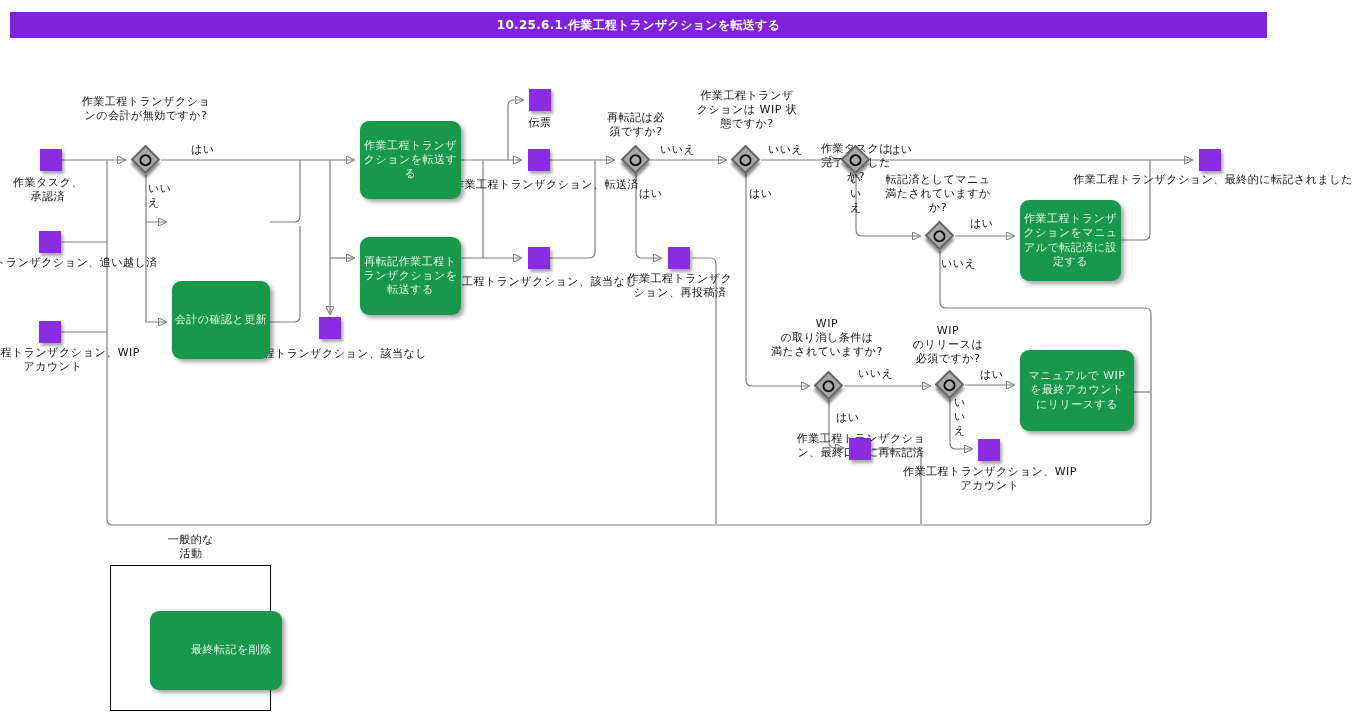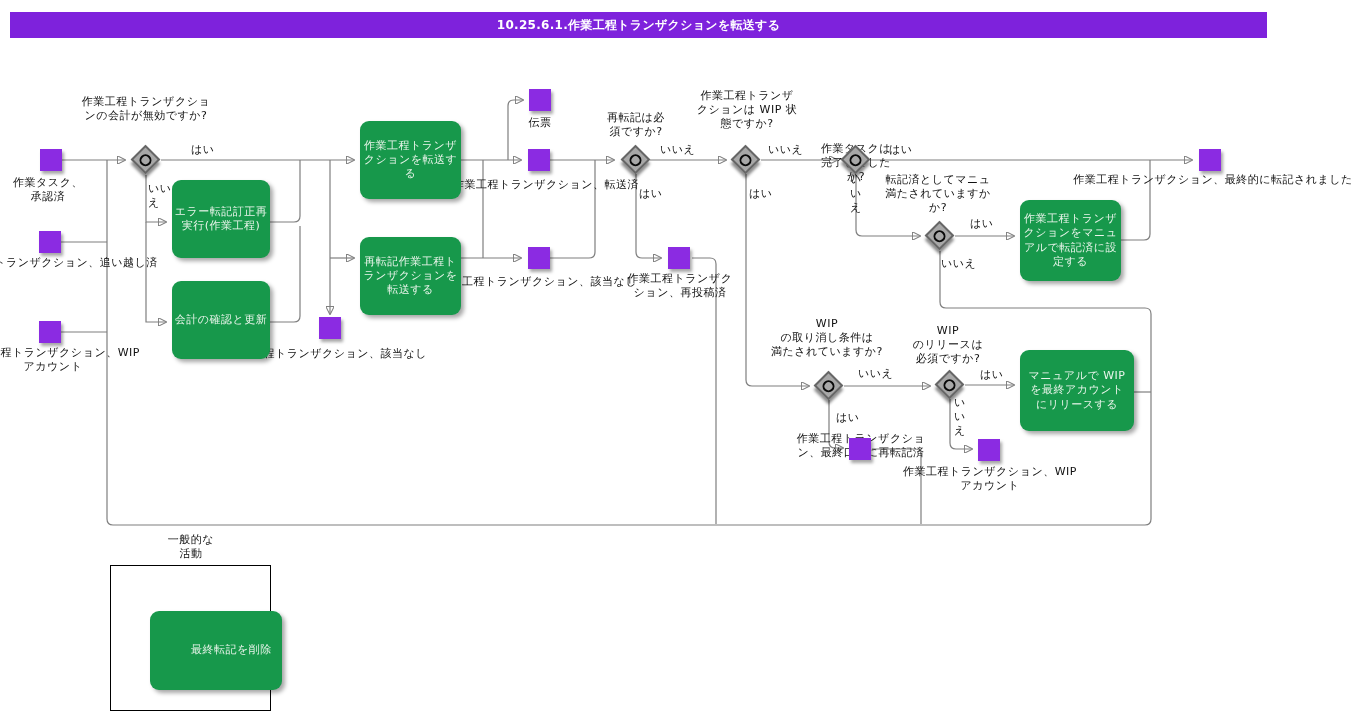--- a/index.html
+++ b/index.html
@@ -73,22 +73,20 @@
     <path d="M746 174 V380 Q746 386 752 386 H809" marker-end="url(#arr)"></path>
     <path d="M871 160 H1192" marker-end="url(#arr)"></path>
     <path d="M856 175 V230 Q856 236 862 236 H920" marker-end="url(#arr)"></path>
     <path d="M955 236 H1014" marker-end="url(#arr)"></path>
     <path d="M844 386 H930" marker-end="url(#arr)"></path>
     <path d="M829 400 V442 Q829 448 835 448 H843" marker-end="url(#arr)"></path>
     <path d="M965 385 H1014" marker-end="url(#arr)"></path>
     <path d="M950 399 V443 Q950 449 956 449 H972" marker-end="url(#arr)"></path>
   </svg>
 
-  <div class="activity" style="left:172px;top:180px;width:98px;height:78px;"><span>エラー転記訂正再
-実行(作業工程)</span></div>
   <div class="activity" style="left:172px;top:281px;width:98px;height:78px;"><span>会計の確認と更新</span></div>
   <div class="activity" style="left:360px;top:121px;width:101px;height:78px;"><span>作業工程トランザ
 クションを転送す
 る</span></div>
   <div class="activity" style="left:360px;top:221px;width:101px;height:78px;margin-top:16px;"><span>再転記作業工程ト
 ランザクションを
 転送する</span></div>
   <div class="activity" style="left:1020px;top:200px;width:101px;height:81px;"><span>作業工程トランザ
 クションをマニュ
 アルで転記済に設

